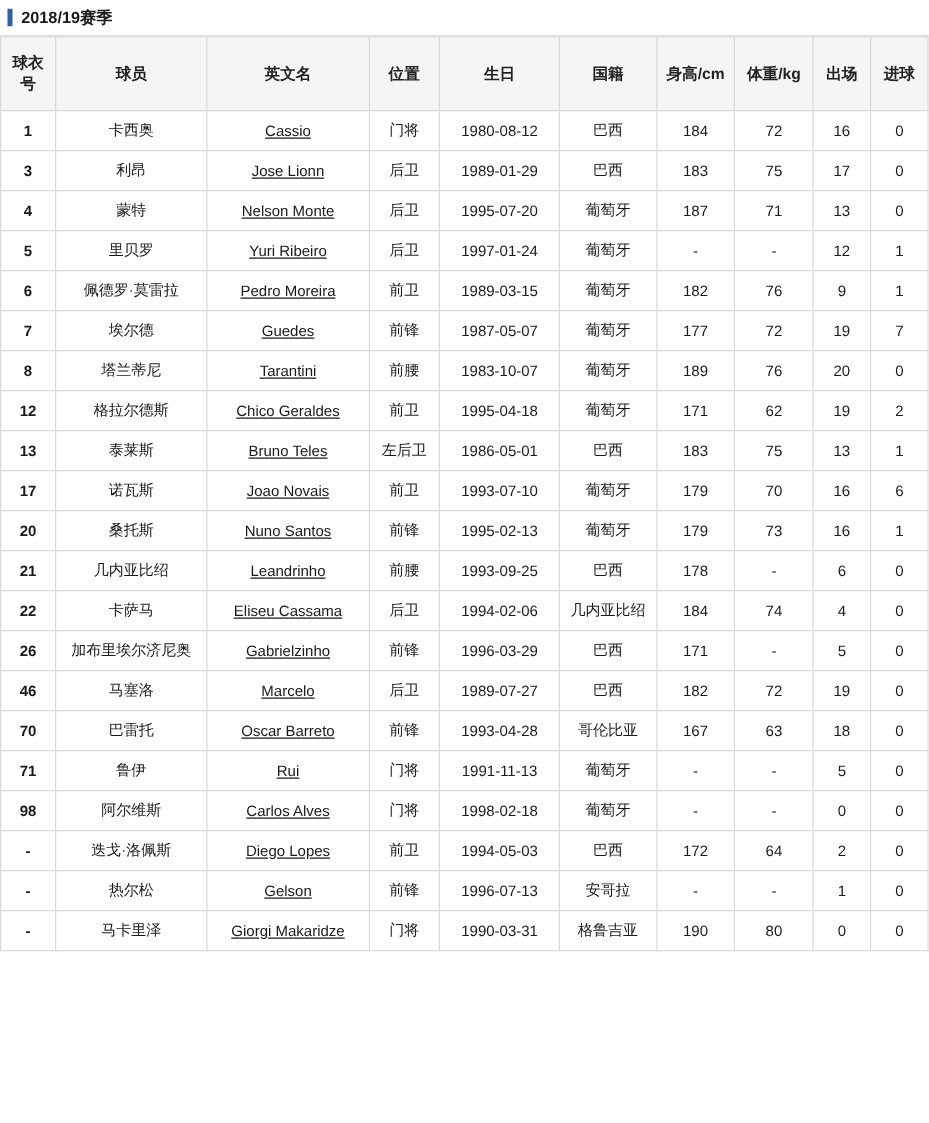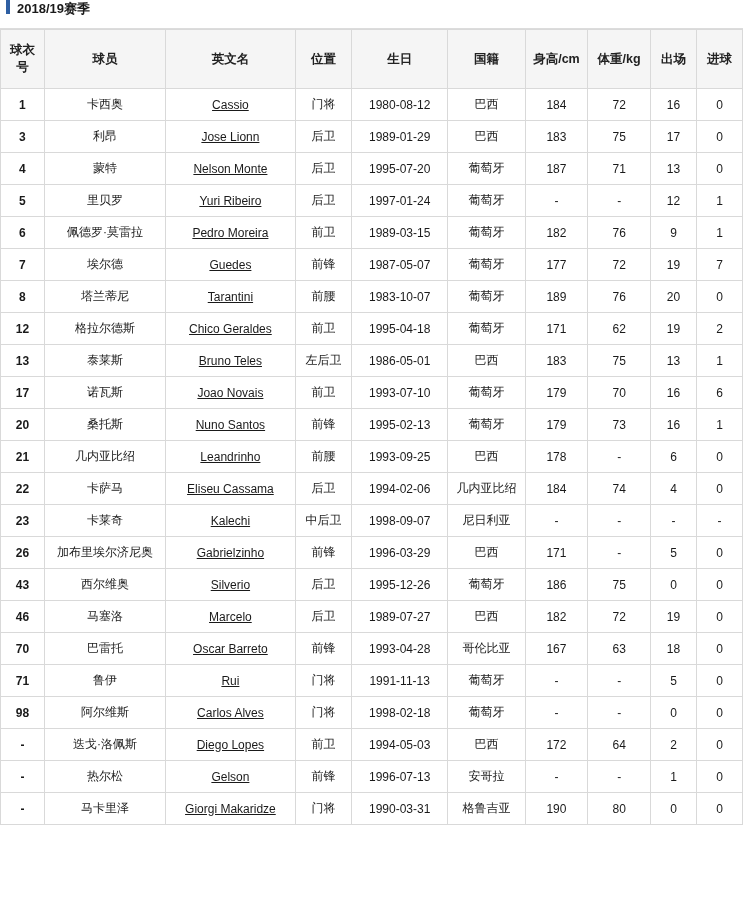--- a/index.html
+++ b/index.html
@@ -13,20 +13,21 @@
     font-family: "Liberation Sans", sans-serif;
     color: #111111;
     -webkit-font-smoothing: antialiased;
   }
   .page {
     width: 743px;
     position: relative;
   }
   .season-header {
     display: flex;
+    align-items: center;
     height: 28px;
     padding-left: 6px;
     border-bottom: 1px solid #dcdcdc;
   }
   .season-bar {
     width: 4px;
     height: 14px;
     background: #2e5fa3;
     margin-right: 7px;
   }
@@ -269,53 +270,29 @@
           <td class="en">Eliseu Cassama</td>
           <td class="pos">后卫</td>
           <td class="bday">1994-02-06</td>
           <td class="nat">几内亚比绍</td>
           <td class="h">184</td>
           <td class="w">74</td>
           <td class="app">4</td>
           <td class="goal">0</td>
         </tr>
         <tr>
-          <td class="num">23</td>
-          <td class="name">卡莱奇</td>
-          <td class="en">Kalechi</td>
-          <td class="pos">中后卫</td>
-          <td class="bday">1998-09-07</td>
-          <td class="nat">尼日利亚</td>
-          <td class="h">-</td>
-          <td class="w">-</td>
-          <td class="app">-</td>
-          <td class="goal">-</td>
-        </tr>
-        <tr>
           <td class="num">26</td>
           <td class="name">加布里埃尔济尼奥</td>
           <td class="en">Gabrielzinho</td>
           <td class="pos">前锋</td>
           <td class="bday">1996-03-29</td>
           <td class="nat">巴西</td>
           <td class="h">171</td>
           <td class="w">-</td>
           <td class="app">5</td>
-          <td class="goal">0</td>
-        </tr>
-        <tr>
-          <td class="num">43</td>
-          <td class="name">西尔维奥</td>
-          <td class="en">Silverio</td>
-          <td class="pos">后卫</td>
-          <td class="bday">1995-12-26</td>
-          <td class="nat">葡萄牙</td>
-          <td class="h">186</td>
-          <td class="w">75</td>
-          <td class="app">0</td>
           <td class="goal">0</td>
         </tr>
         <tr>
           <td class="num">46</td>
           <td class="name">马塞洛</td>
           <td class="en">Marcelo</td>
           <td class="pos">后卫</td>
           <td class="bday">1989-07-27</td>
           <td class="nat">巴西</td>
           <td class="h">182</td>

